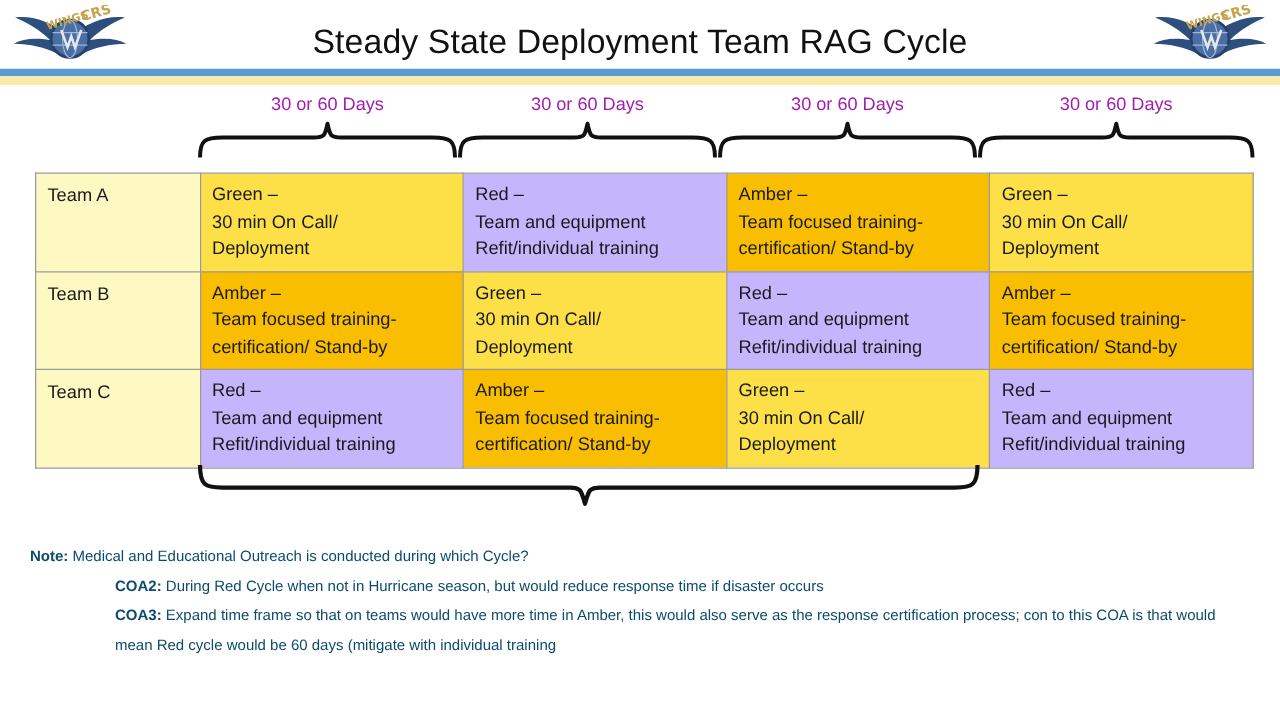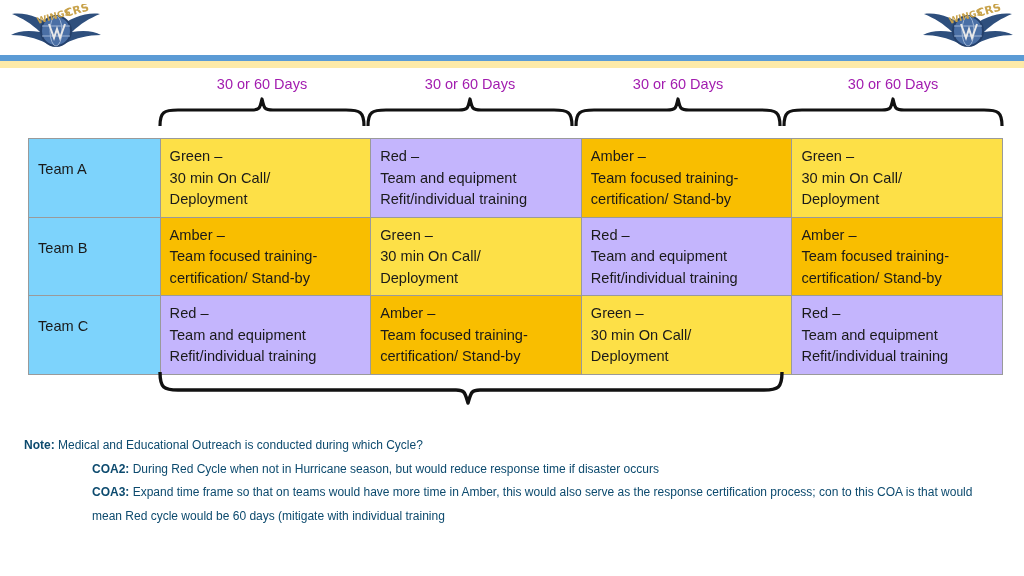--- a/index.html
+++ b/index.html
@@ -47,21 +47,21 @@
     position: absolute; left: 28px; top: 138px;
     width: 975px; height: 232px;
     border-collapse: collapse; table-layout: fixed;
   }
   .tbl td {
     border: 1px solid #9a9a9a;
     vertical-align: top;
     padding: 7px 9px 6px 9px;
     font-size: 14.6px; line-height: 21.5px; color: #1a1a1a;
   }
-  .tbl td.team { width: 130px; background: #7dd3fc; padding-top: 20px; }
+  .tbl td.team { width: 130px; background: #fef9c3; padding-top: 8px; }
   .tbl td.cell { width: 208px; }
   .cell.green { background: #fde047; }
   .cell.red   { background: #c4b5fd; }
   .cell.amber { background: #F9BE00; }
   .cell-line { display: block; white-space: nowrap; }
 
   
   .quarter {
     position: absolute; left: 156px; top: 406px; width: 630px;
     text-align: center; font-size: 15px; line-height: 22px; color: #111;
@@ -103,20 +103,21 @@
         <circle cx="48" cy="27" r="15" fill="none" stroke="#24406B" stroke-width="2"></circle>
         <ellipse cx="48" cy="27" rx="6" ry="15" fill="none" stroke="#9FB6D6" stroke-width="1"></ellipse>
         <path d="M34 22 H62 M34 32 H62" stroke="#9FB6D6" stroke-width="1" fill="none"></path>
         <path d="M41 20 L46 34 L49 25 L52 34 L57 20" fill="none" stroke="#E8E8E8" stroke-width="2"></path>
         <text x="30" y="20" font-family="DejaVu Sans, sans-serif" font-size="9" font-weight="bold" fill="#C8A24A" transform="rotate(-16 30 20)">WINGS</text>
         <text x="58" y="13" font-family="DejaVu Sans, sans-serif" font-size="11" font-weight="bold" fill="#C8A24A" transform="rotate(-16 58 13)">CRS</text>
       </g>
     </svg>
   </div>
 
+  <div class="title">Steady State Deployment Team RAG Cycle</div>
 
   <div class="bar-blue"></div>
   <div class="bar-cream"></div>
 
   <div class="cyc-label" style="left:158px; width:208px;">30 or 60 Days</div>
   <div class="cyc-label" style="left:366px; width:208px;">30 or 60 Days</div>
   <div class="cyc-label" style="left:574px; width:208px;">30 or 60 Days</div>
   <div class="cyc-label" style="left:782px; width:222px;">30 or 60 Days</div>
 
   <div class="brace-top" style="left:156px; width:212px;">

